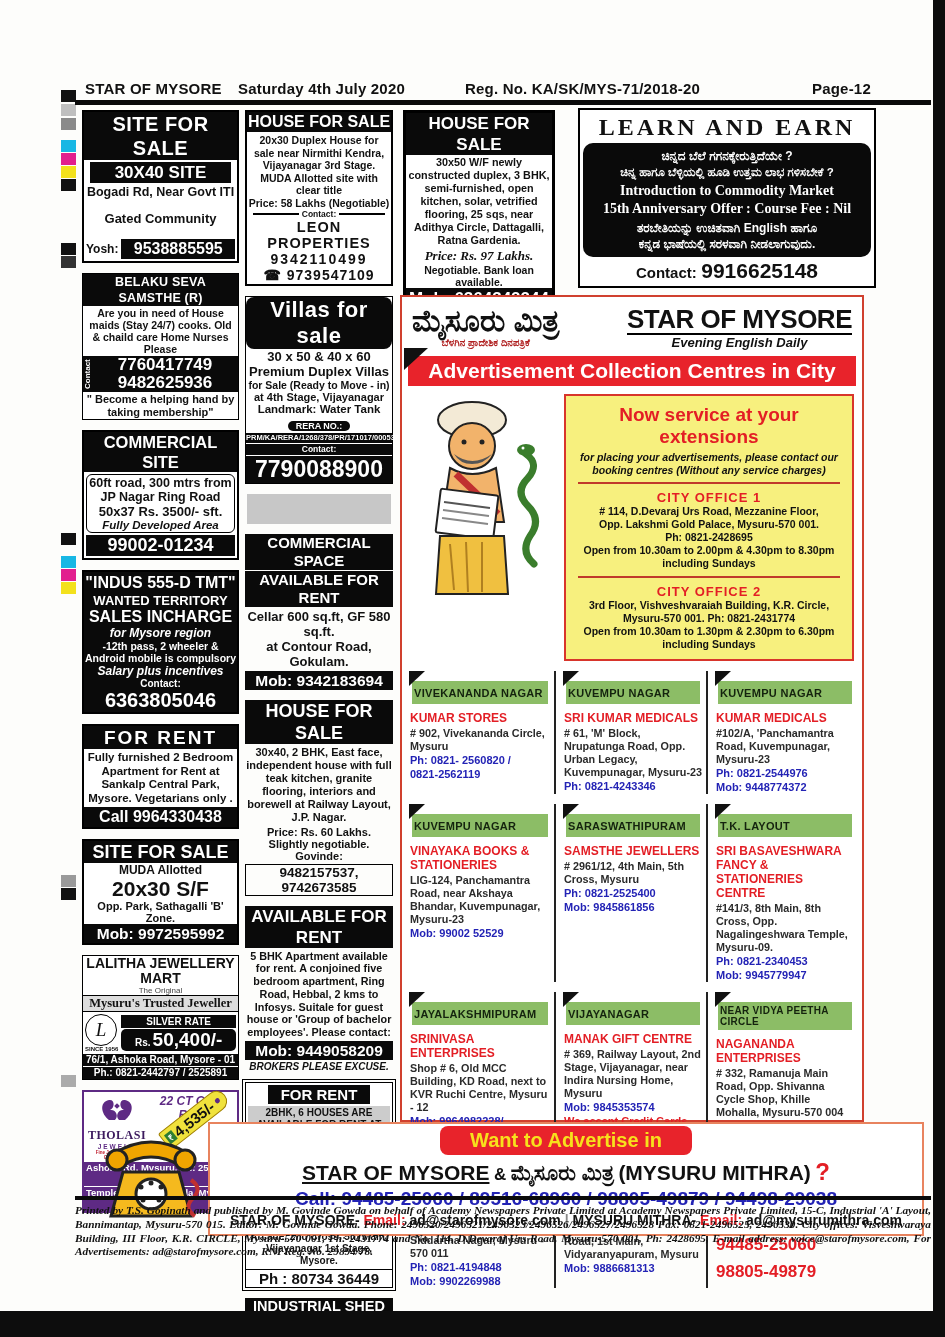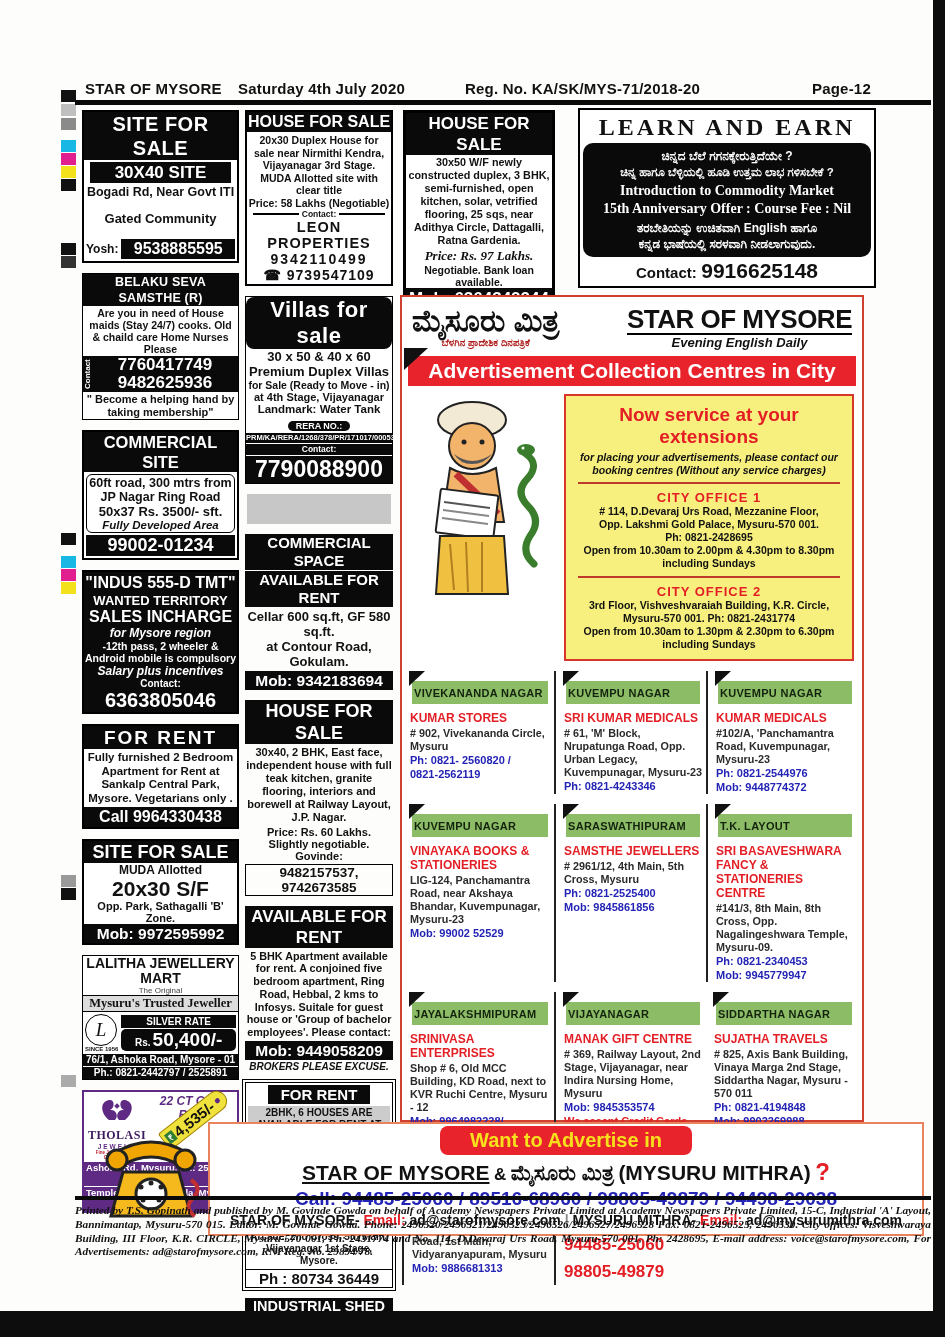--- a/index.html
+++ b/index.html
@@ -398,20 +398,26 @@
         <div class="cph">Mob: 9964982228/</div>
         <div class="cph">8050473454</div>
       </div>
       <div class="cell vd">
         <div class="gbar"><span class="tri"></span><span>VIJAYANAGAR</span></div>
         <div class="cname">MANAK GIFT CENTRE</div>
         <div class="caddr"># 369, Railway Layout, 2nd Stage, Vijayanagar, near Indira Nursing Home, Mysuru</div>
         <div class="cph">Mob: 9845353574</div>
         <div class="cname" style="font-size:11px">We accept Credit Cards</div>
       </div>
+      <div class="cell vd">
+        <div class="gbar" style="font-size:10px;padding:3px 2px"><span class="tri"></span><span>NEAR VIDYA PEETHA CIRCLE</span></div>
+        <div class="cname">NAGANANDA ENTERPRISES</div>
+        <div class="caddr"># 332, Ramanuja Main Road, Opp. Shivanna Cycle Shop, Khille Mohalla, Mysuru-570 004</div>
+        <div class="cph">Mob: 9916017038</div>
+      </div>
 
       <div class="cell">
         <div class="gbar"><span class="tri"></span><span>SIDDARTHA NAGAR</span></div>
         <div class="cname">SUJATHA TRAVELS</div>
         <div class="caddr"># 825, Axis Bank Building, Vinaya Marga 2nd Stage, Siddartha Nagar, Mysuru - 570 011</div>
         <div class="cph">Ph: 0821-4194848</div>
         <div class="cph">Mob: 9902269988</div>
       </div>
       <div class="cell vd">
         <div class="gbar"><span class="tri"></span><span>VIDYARANYAPURAM</span></div>

